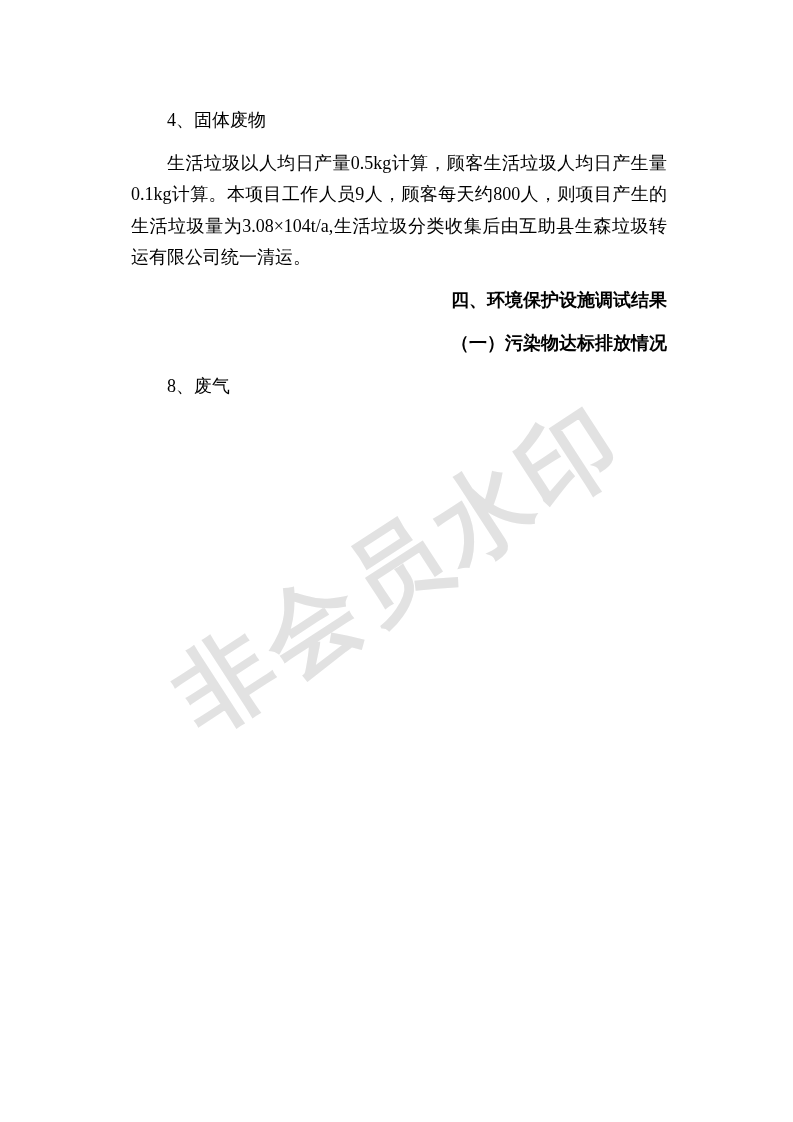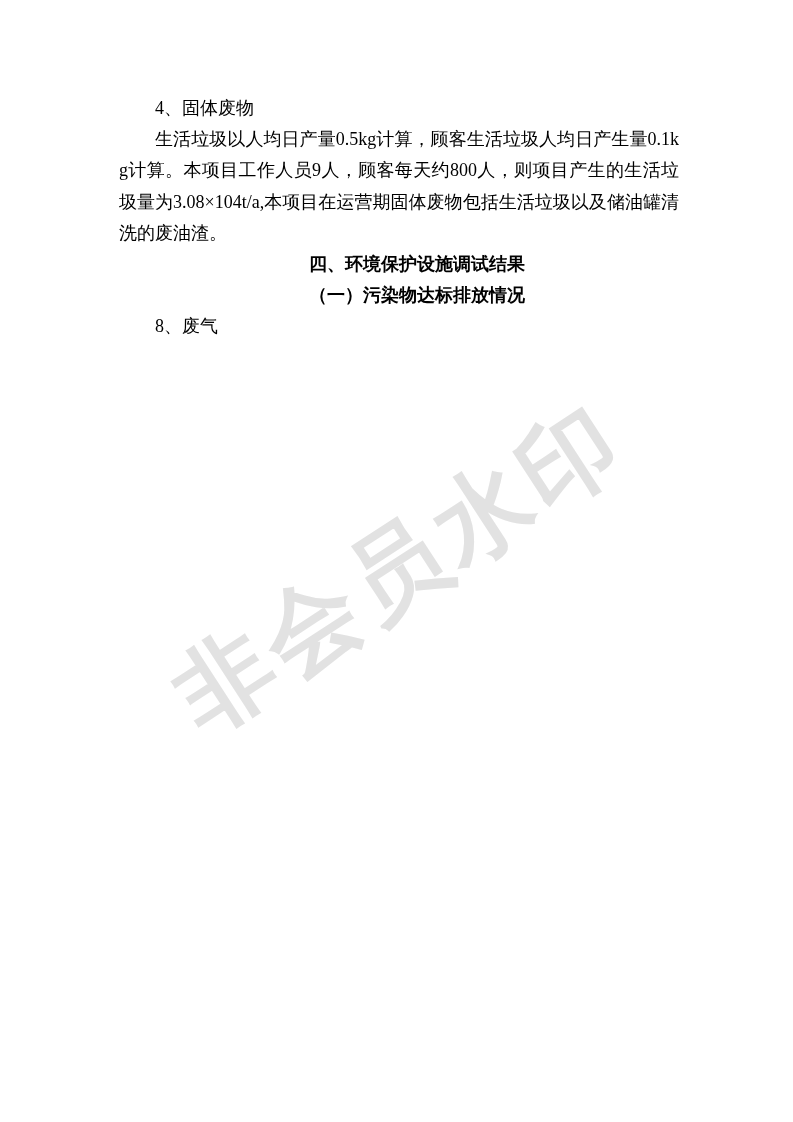--- a/index.html
+++ b/index.html
@@ -32,49 +32,49 @@
     pointer-events: none;
   }
   .content {
     position: absolute;
     left: 119px;
     top: 93px;
     width: 560px;
     z-index: 1;
   }
   .content p {
-    margin: 0;
+    margin: 12px;
     padding: 0;
     font-family: "Liberation Serif", "DejaVu Serif", serif;
     font-size: 18px;
     line-height: 31.2px;
     text-align: justify;
     text-justify: inter-ideograph;
     text-indent: 2em;
     font-weight: normal;
     word-break: break-all;
   }
   .content p.heading {
     font-family: "Liberation Sans", "DejaVu Sans", sans-serif;
     font-weight: bold;
-    text-align: center;
+    text-align: right;
   }
 </style>
 </head>
 <body>
 
 <div class="page">
 
   <div class="watermark">非会员水印</div>
 
   <div class="content">
     <p>4、固体废物</p>
 
 
-    <p>生活垃圾以人均日产量0.5kg计算，顾客生活垃圾人均日产生量0.1kg计算。本项目工作人员9人，顾客每天约800人，则项目产生的生活垃圾量为3.08×104t/a,本项目在运营期固体废物包括生活垃圾以及储油罐清洗的废油渣。</p>
+    <p>生活垃圾以人均日产量0.5kg计算，顾客生活垃圾人均日产生量0.1kg计算。本项目工作人员9人，顾客每天约800人，则项目产生的生活垃圾量为3.08×104t/a,生活垃圾分类收集后由互助县生森垃圾转运有限公司统一清运。</p>
 
 
     <p class="heading">四、环境保护设施调试结果</p>
 
     <p class="heading">（一）污染物达标排放情况</p>
 
     <p>8、废气</p>
 
 
 

